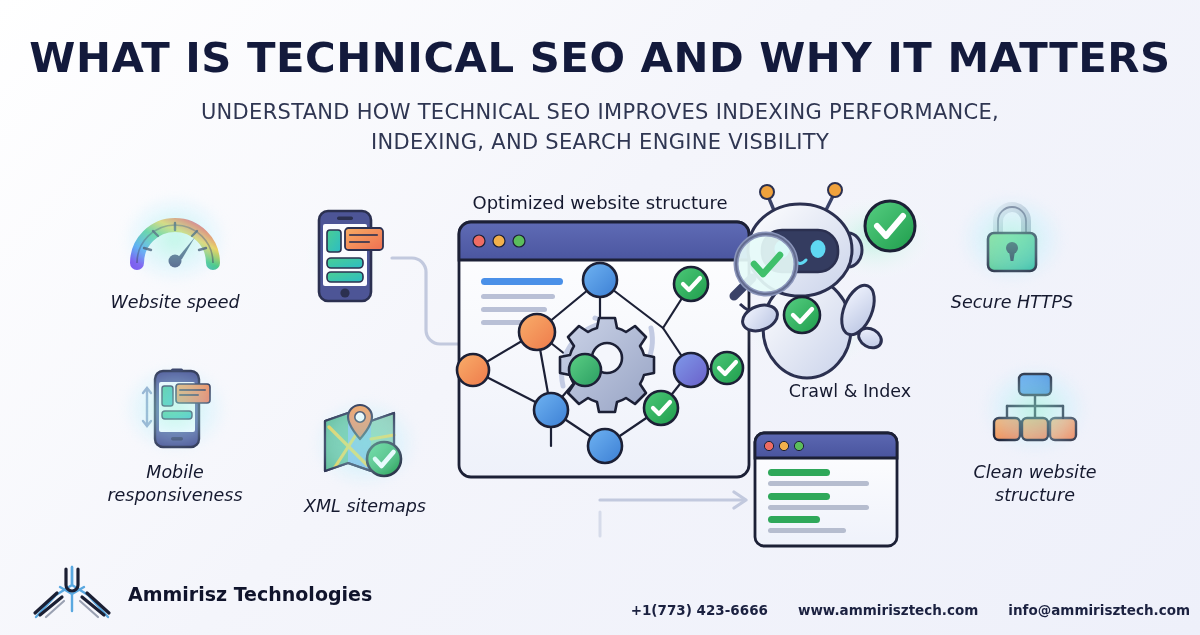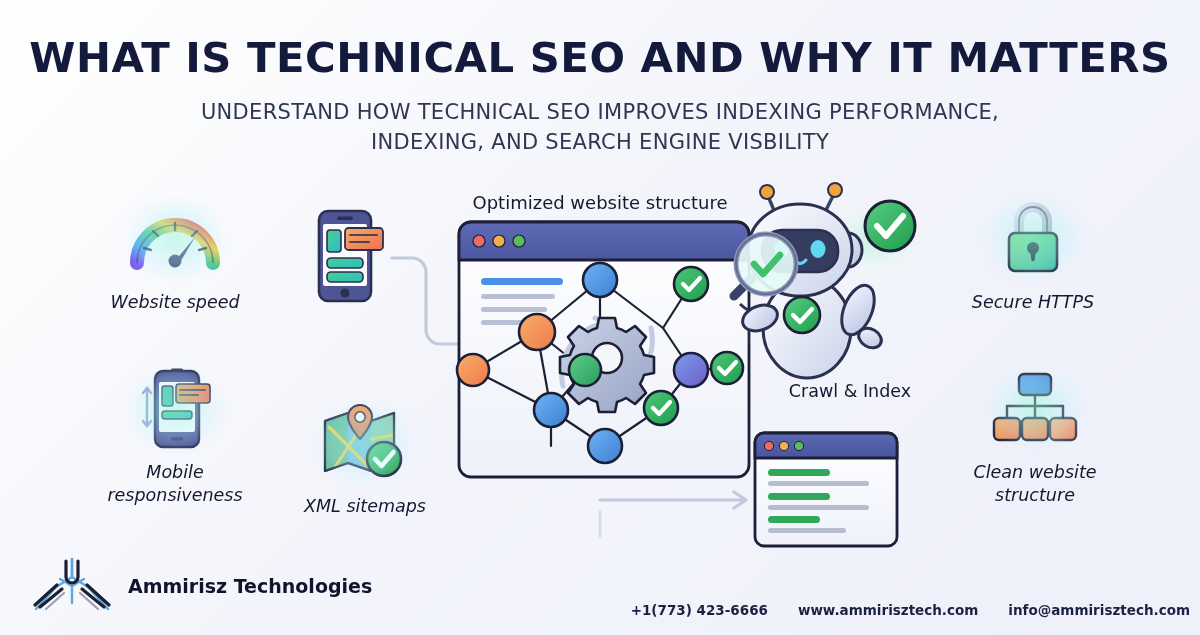--- a/index.html
+++ b/index.html
@@ -49,31 +49,31 @@
   }
   .caption {
     position: absolute; text-align: center; font-size: 17.5px; color: #15192f;
     font-family: "DejaVu Sans", sans-serif;
   }
 
   
   #f-speed    { left: 75px;  top: 196px; }
   #f-mobile   { left: 75px;  top: 366px; }
   #f-sitemap  { left: 265px; top: 400px; }
-  #f-https    { left: 933px; top: 196px; }
+  #f-https    { left: 912px; top: 196px; }
   #f-struct   { left: 935px; top: 366px; }
   #cap-opt    { left: 430px; top: 192px; width: 340px; font-size: 18px; }
   #cap-crawl  { left: 745px; top: 381px; width: 210px; }
 
   
   .layer { position: absolute; left: 0; top: 0; width: 1200px; height: 635px; pointer-events: none; }
 
   
   .footer-brand {
-    position: absolute; left: 30px; bottom: 18px;
+    position: absolute; left: 30px; bottom: 10px;
     display: flex; align-items: center; gap: 14px;
   }
   .brand-name {
     font-size: 19px; font-weight: 700; color: #10142c;
     font-family: "DejaVu Sans", sans-serif;
   }
   .footer-contact {
     position: absolute; right: 10px; bottom: 17px;
     display: flex; align-items: center; gap: 30px;
     font-size: 13.5px; color: #1b2140; font-weight: 600;

